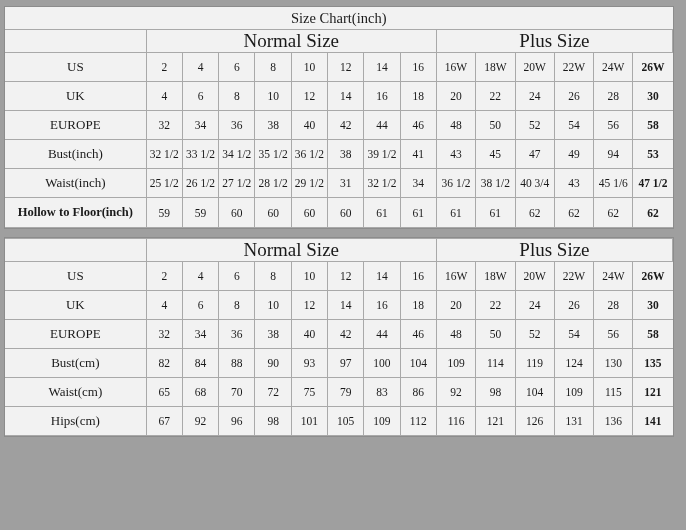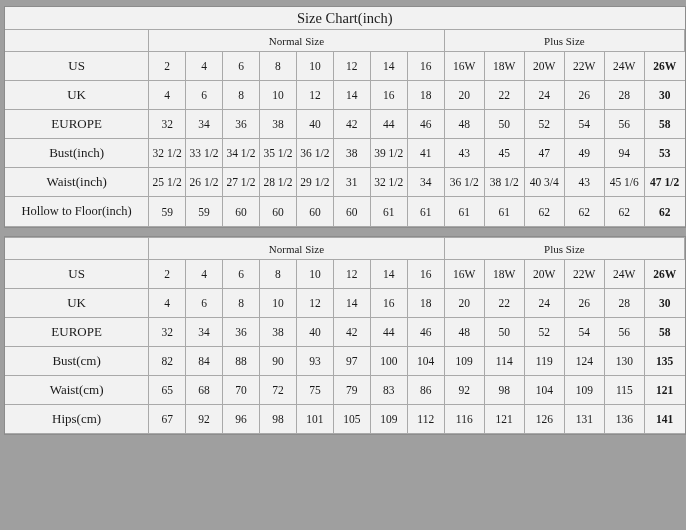--- a/index.html
+++ b/index.html
@@ -10,21 +10,21 @@
     width: 686px;
     height: 530px;
     background: #9f9f9f;
     font-family: "Liberation Serif", serif;
     overflow: hidden;
   }
   .page {
     width: 686px;
     height: 530px;
     box-sizing: border-box;
-    padding: 6px 0 4px 4px;
+    padding: 6px 12px 4px 4px;
     display: flex;
     flex-direction: column;
     gap: 8px;
     background: #9f9f9f;
   }
   .chart {
     background: #f2f2f2;
     border: 1px solid #8c8c8c;
     box-sizing: border-box;
   }
@@ -43,21 +43,21 @@
     padding: 0;
   }
   .title-cell {
     font-size: 14.5px;
     height: 22px;
     border-top: none;
     border-left: none;
     border-right: none;
   }
   .group-cell {
-    font-size: 11px;
+    font-size: 19px;
     height: 21px;
     margin-top: 44px;
   }
   .blank-cell {
     border-left: none;
   }
   .rowlabel {
     font-size: 13px;
     border-left: none;
     height: 28px;
@@ -65,20 +65,21 @@
   .val {
     font-size: 11.5px;
     height: 28px;
   }
   .val.last {
     border-right: none;
     font-weight: bold;
   }
   .rowlabel.small {
     font-size: 12.5px;
+    font-weight: bold;
   }
   tr.tall td {
     height: 29px;
   }
   .chart2 .val, .chart2 .rowlabel {
     height: 28px;
   }
 </style>
 </head>
 <body>

